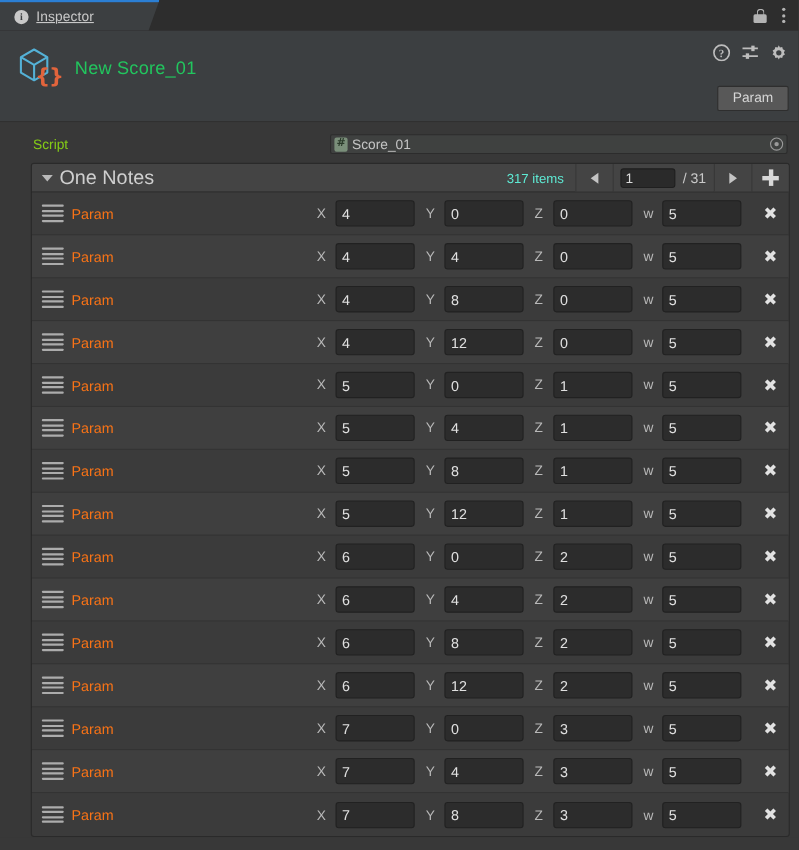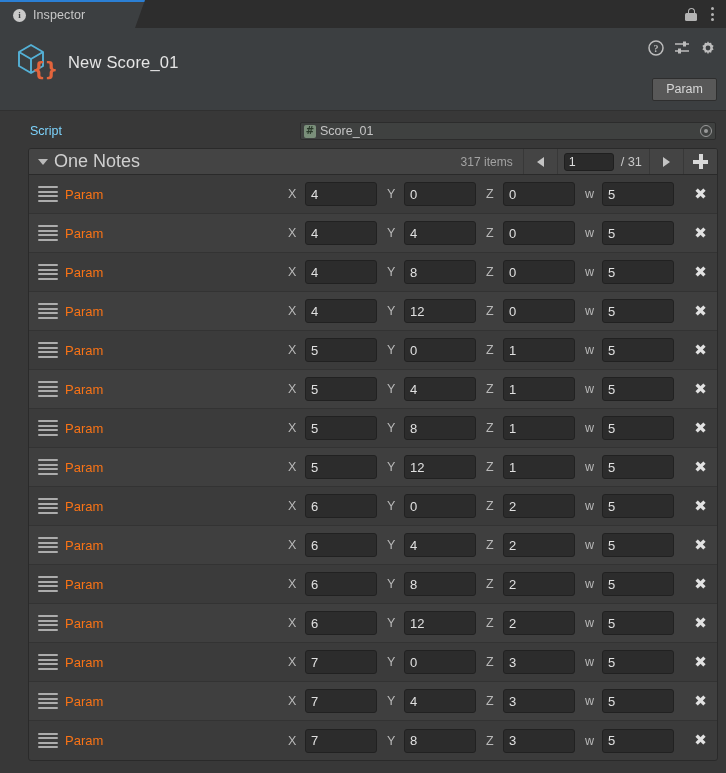--- a/index.html
+++ b/index.html
@@ -27,20 +27,21 @@
     align-items: center;
     gap: 7px;
     padding: 0 12px 0 13px;
     border-top: 2px solid #2b7fd4;
     clip-path: polygon(0 0, 100% 0, calc(100% - 10px) 100%, 0 100%);
   }
   .tab-label {
     font-size: 12.5px;
     color: #c8c8c8;
     letter-spacing: .1px;
+    text-decoration: underline;
   }
   .info-icon {
     width: 13px; height: 13px;
     border-radius: 50%;
     background: #c9c9c9;
     color: #3c3f41;
     font-size: 9px;
     font-weight: bold;
     font-family: "Liberation Serif", serif;
     display: flex; align-items: center; justify-content: center;
@@ -96,21 +97,21 @@
     font-size: 19px;
     font-weight: bold;
     color: #e2643c;
     font-family: "DejaVu Sans", sans-serif;
     letter-spacing: -1px;
     line-height: 1;
   }
   .asset-title {
     margin-left: 14px;
     font-size: 16.5px;
-    color: #e5e5e5;
+    color: #22c55e;
     letter-spacing: .2px;
   }
   .header-icons {
     position: absolute;
     top: 12px; right: 10px;
     display: flex; align-items: center; gap: 10px;
   }
   .hicon { width: 16px; height: 16px; display: block; }
   .open-btn {
     position: absolute;
@@ -131,21 +132,21 @@
 
   .script-row {
     display: flex;
     align-items: center;
     height: 28px;
     padding: 0 8px 0 30px;
     margin-top: 6px;
   }
   .script-label {
     font-size: 12.5px;
-    color: #7dd3fc;
+    color: #84cc16;
     width: 270px;
   }
   .objfield {
     flex: 1;
     position: relative;
     height: 18px;
     background: #3f4140;
     border: 1px solid #2c2c2c;
     border-radius: 2px;
     display: flex;
@@ -206,21 +207,21 @@
   }
   .foldout {
     width: 0; height: 0;
     border-left: 5px solid transparent;
     border-right: 5px solid transparent;
     border-top: 6px solid #b9b9b9;
   }
   .lh-title { font-size: 18px; color: #cfcfcf; }
   .lh-count {
     font-size: 12px;
-    color: #a3a3a3;
+    color: #5eead4;
     padding-right: 10px;
     display: flex; align-items: center;
   }
   .pg-btn {
     width: 34px;
     border-left: 1px solid #383838;
     display: flex; align-items: center; justify-content: center;
     background: #444444;
   }
   .arrow-left {

